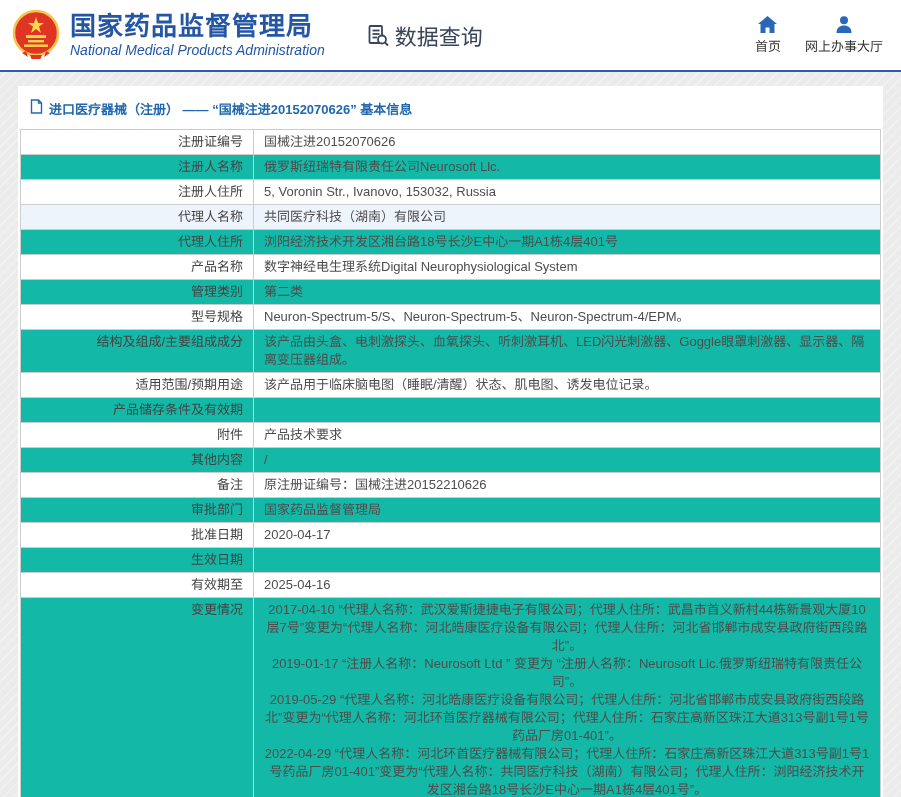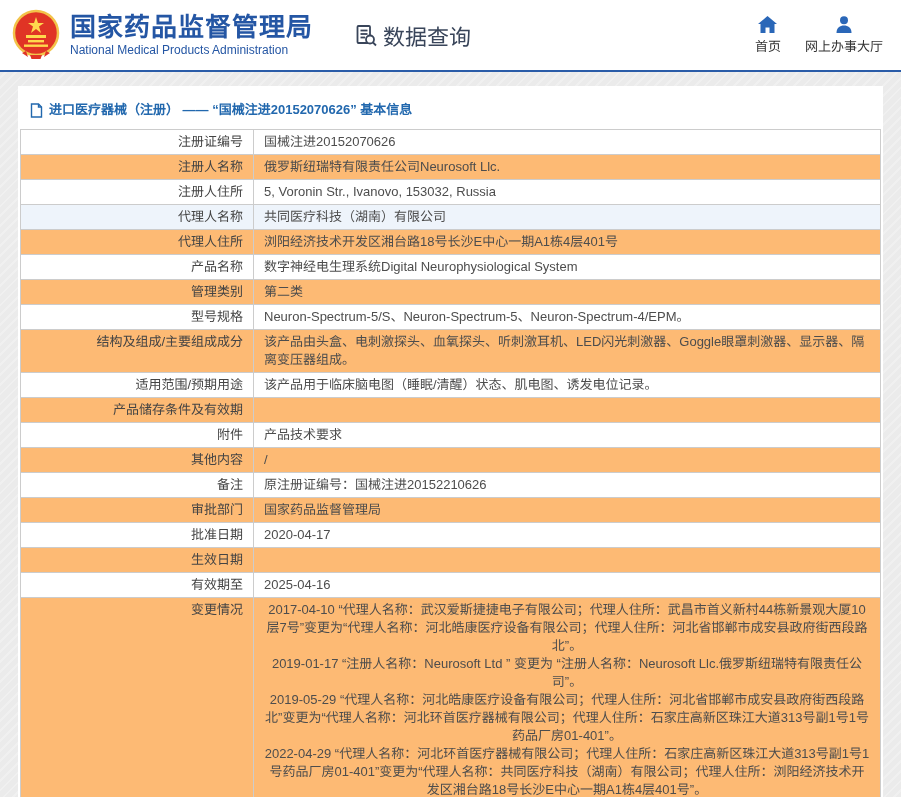--- a/index.html
+++ b/index.html
@@ -12,38 +12,38 @@
   
   .site-header {
     display: flex; align-items: center;
     height: 72px; padding: 0 18px 0 12px;
     background: #ffffff;
     border-bottom: 2px solid #2a5ca8;
   }
   .brand { display: flex; align-items: center; gap: 10px; }
   .brand-text { display: flex; flex-direction: column; }
   .brand-title { font-size: 26px; font-weight: bold; color: #2456a4; letter-spacing: 1px; line-height: 28px; }
-  .brand-subtitle { font-size: 12px; color: #2456a4; margin-top: 2px; }
+  .brand-subtitle { font-size: 14px; color: #2456a4; margin-top: 2px; font-style: italic; }
   .section-tab { display: flex; align-items: center; gap: 5px; margin-left: 42px; font-size: 22px; color: #39455a; cursor: pointer; }
   .top-nav { margin-left: auto; display: flex; gap: 24px; }
   .top-nav-item { display: flex; flex-direction: column; align-items: center; gap: 3px; font-size: 13px; color: #333; cursor: pointer; }
   
   .content-wrap { padding: 14px 18px 6px 18px; }
   .panel { background: #ffffff; padding: 10px 2px 6px 2px; }
   .breadcrumb {
-    display: flex; align-items: flex-end; gap: 6px;
+    display: flex; align-items: flex-start; gap: 6px;
     padding: 3px 10px 11px 10px;
     font-size: 13px; font-weight: 600; color: #2268ae;
   }
   
   table.detail { width: 100%; border-collapse: collapse; font-size: 13px; color: #4d4d4d; }
   table.detail td { border: 1px solid #cccccc; padding: 3px 10px; line-height: 18px; vertical-align: top; }
   td.lbl { width: 233px; text-align: right; color: #444; white-space: nowrap; }
   td.val { text-align: left; word-break: break-word; }
-  tr.even { background: #fdba74; padding-left: 40px; }
+  tr.even { background: #14b8a6; padding-left: 40px; }
   tr.odd { background: #ffffff; }
   tr.hovered { background: #eef4fb; }
   .change-entry { margin: 0; text-align: center; }
   .icon { display: inline-block; vertical-align: middle; flex: none; }
 </style>
 </head>
 <body>
 
 <header class="site-header">
   <div class="brand">

